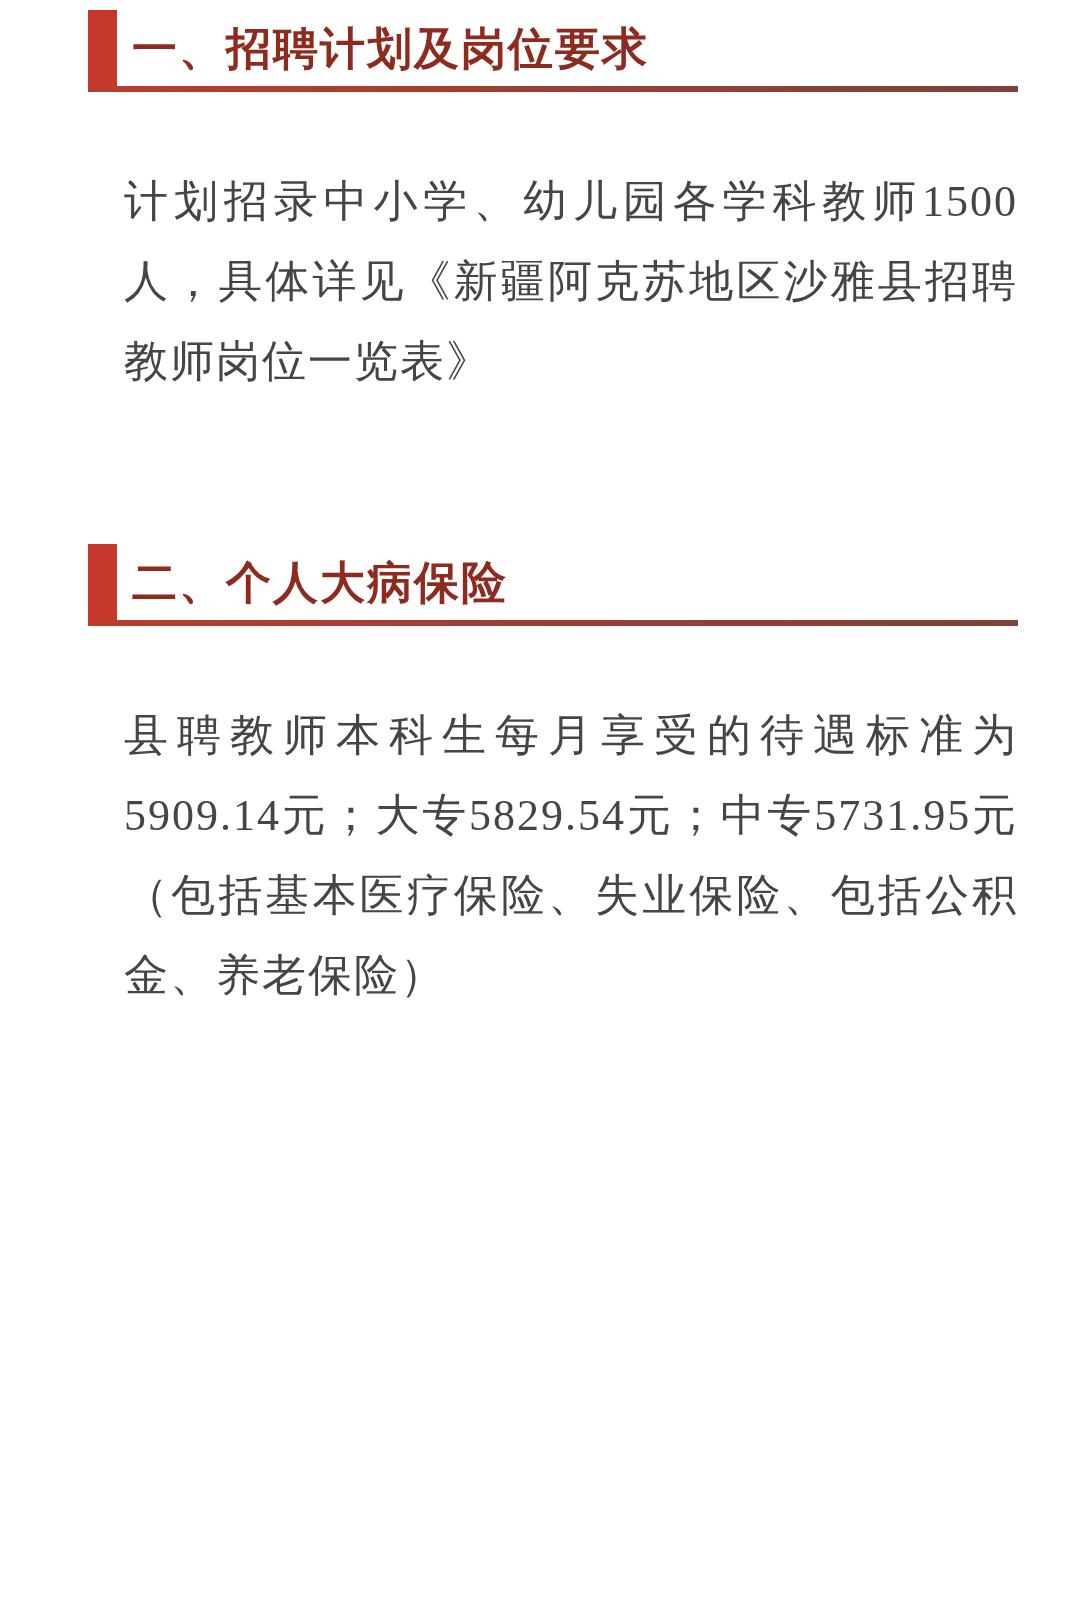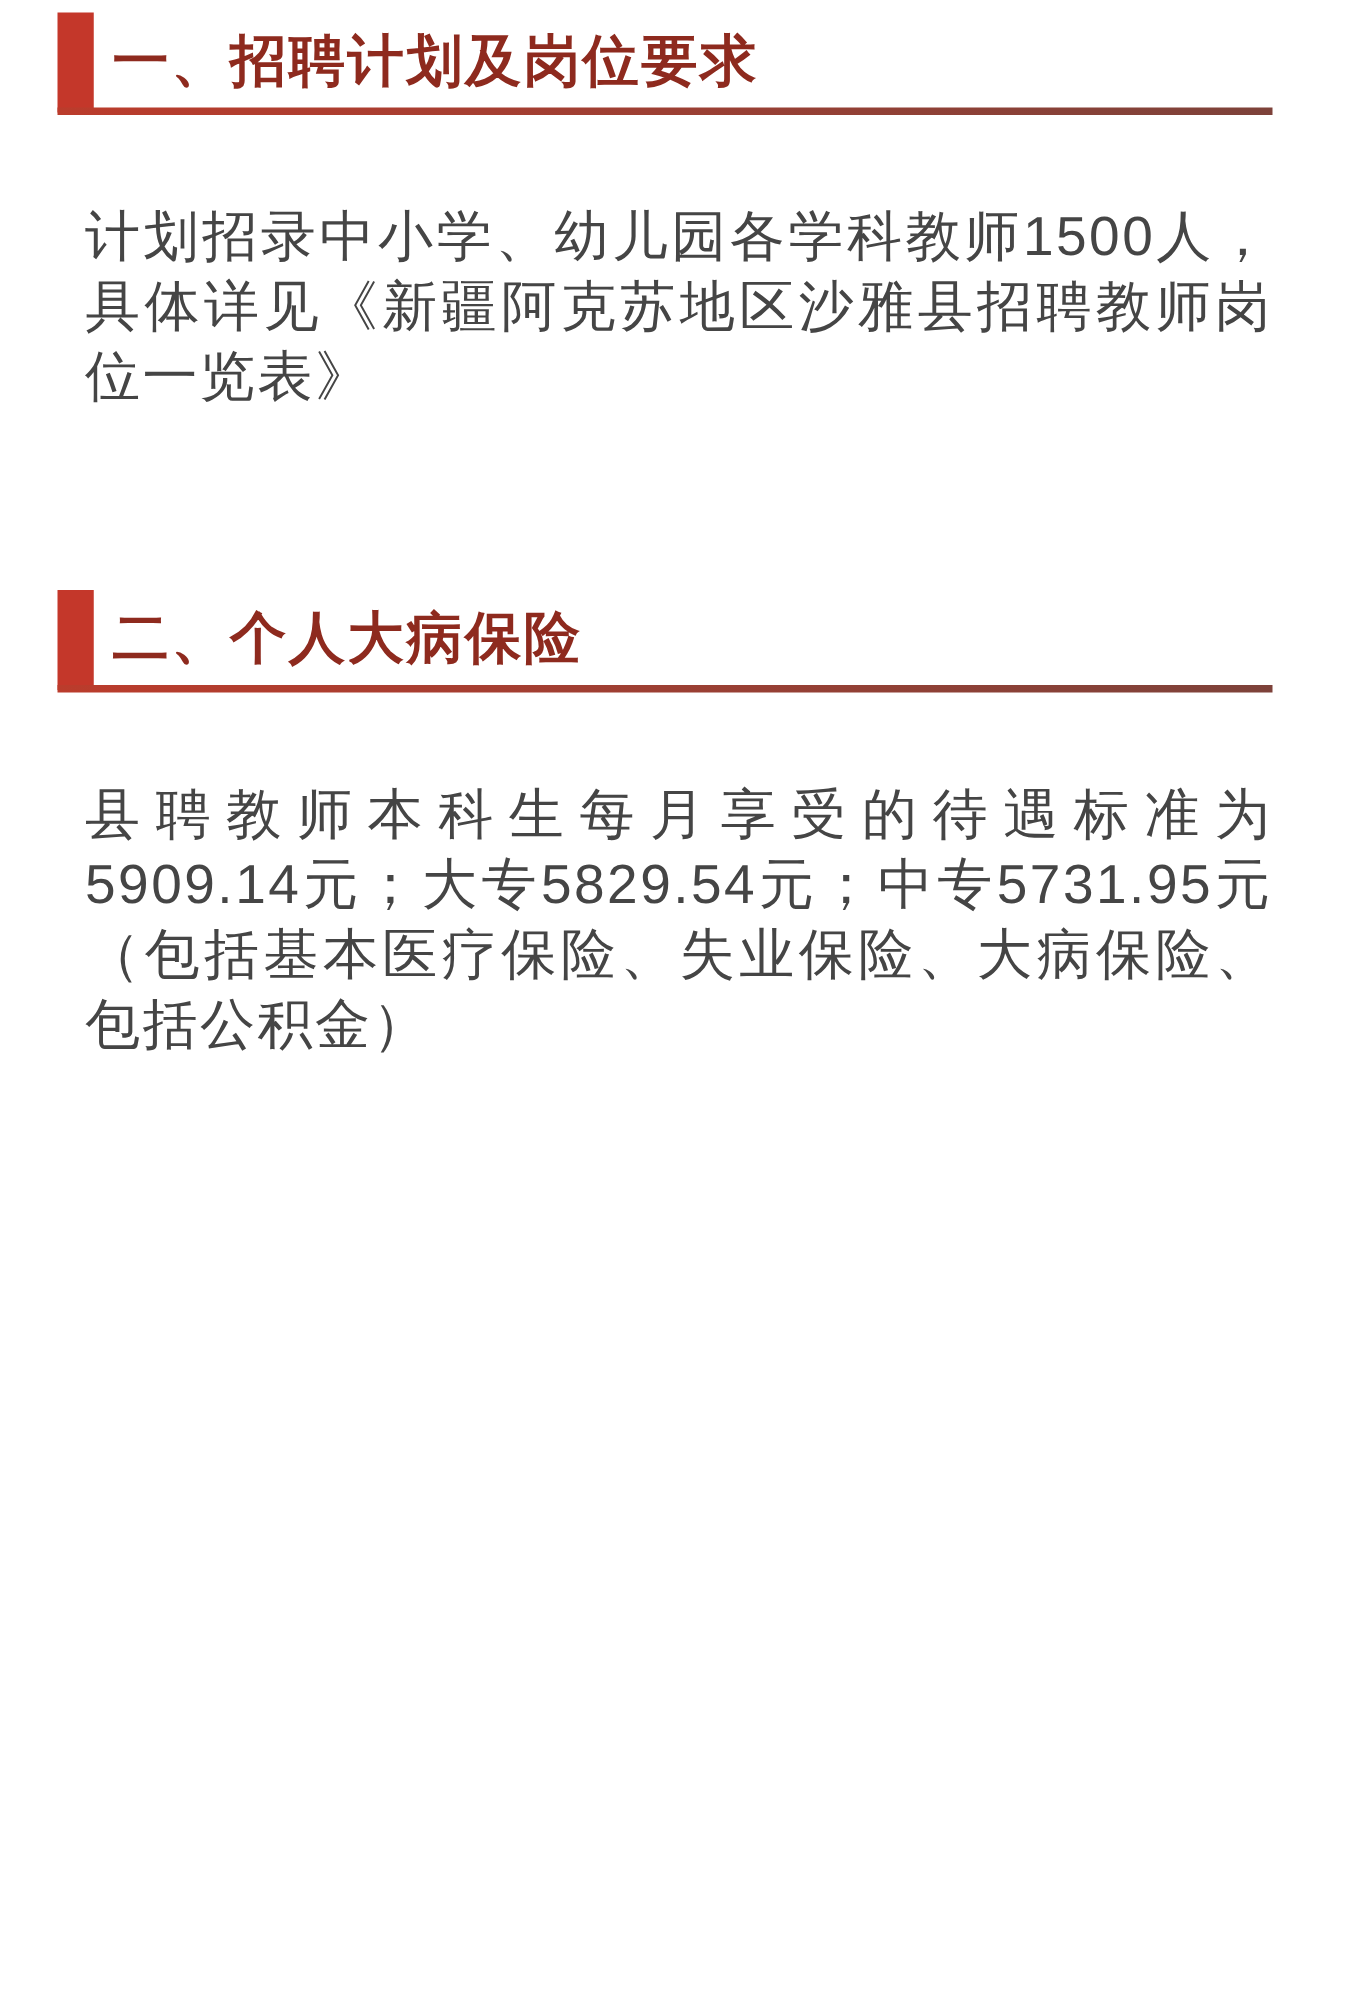--- a/index.html
+++ b/index.html
@@ -7,21 +7,21 @@
     padding: 0;
   }
   body {
     width: 1080px;
     height: 1608px;
     overflow: hidden;
     background: var(--background-color, #ffffff);
     font-family: "Liberation Sans", sans-serif;
   }
   .content {
-    padding: 10px 62px 0 46px;
+    padding: 10px 62px 0 88px;
   }
   .section-header {
     position: relative;
     height: 82px;
     margin-bottom: 70px;
   }
   .red-bar {
     position: absolute;
     left: 0;
     top: 0;
@@ -45,27 +45,28 @@
     position: absolute;
     left: 0;
     right: 0;
     bottom: 0;
     height: 6px;
     background: linear-gradient(to right,
       var(--underline-from, #bb3c2c),
       var(--underline-to, #7d423a));
   }
   .para {
-    margin: 0 0 0 22px;
+    margin: 0 0 0 36px;
     font-size: 44px;
-    line-height: 56px;
+    line-height: 80px;
     letter-spacing: 2px;
     text-align: justify;
     text-justify: inter-character;
     color: var(--body-text-color, #454545);
+    font-family: Liberation Serif, serif;
   }
   .section-salary {
     margin-top: 142px;
   }
 </style>
 </head>
 <body>
 
 <div class="content">
 
@@ -77,16 +78,16 @@
     </div>
     <p class="para">计划招录中小学、幼儿园各学科教师1500人，具体详见《新疆阿克苏地区沙雅县招聘教师岗位一览表》</p>
   </section>
 
   <section class="section-salary">
     <div class="section-header">
       <span class="red-bar"></span>
       <h2 class="section-title">二、个人大病保险</h2>
       <span class="underline"></span>
     </div>
-    <p class="para">县聘教师本科生每月享受的待遇标准为5909.14元；大专5829.54元；中专5731.95元（包括基本医疗保险、失业保险、大病保险、包括公积金）</p>
+    <p class="para">县聘教师本科生每月享受的待遇标准为5909.14元；大专5829.54元；中专5731.95元（包括基本医疗保险、失业保险、包括公积金、养老保险）</p>
   </section>
 
 </div>
 
 </body></html>

